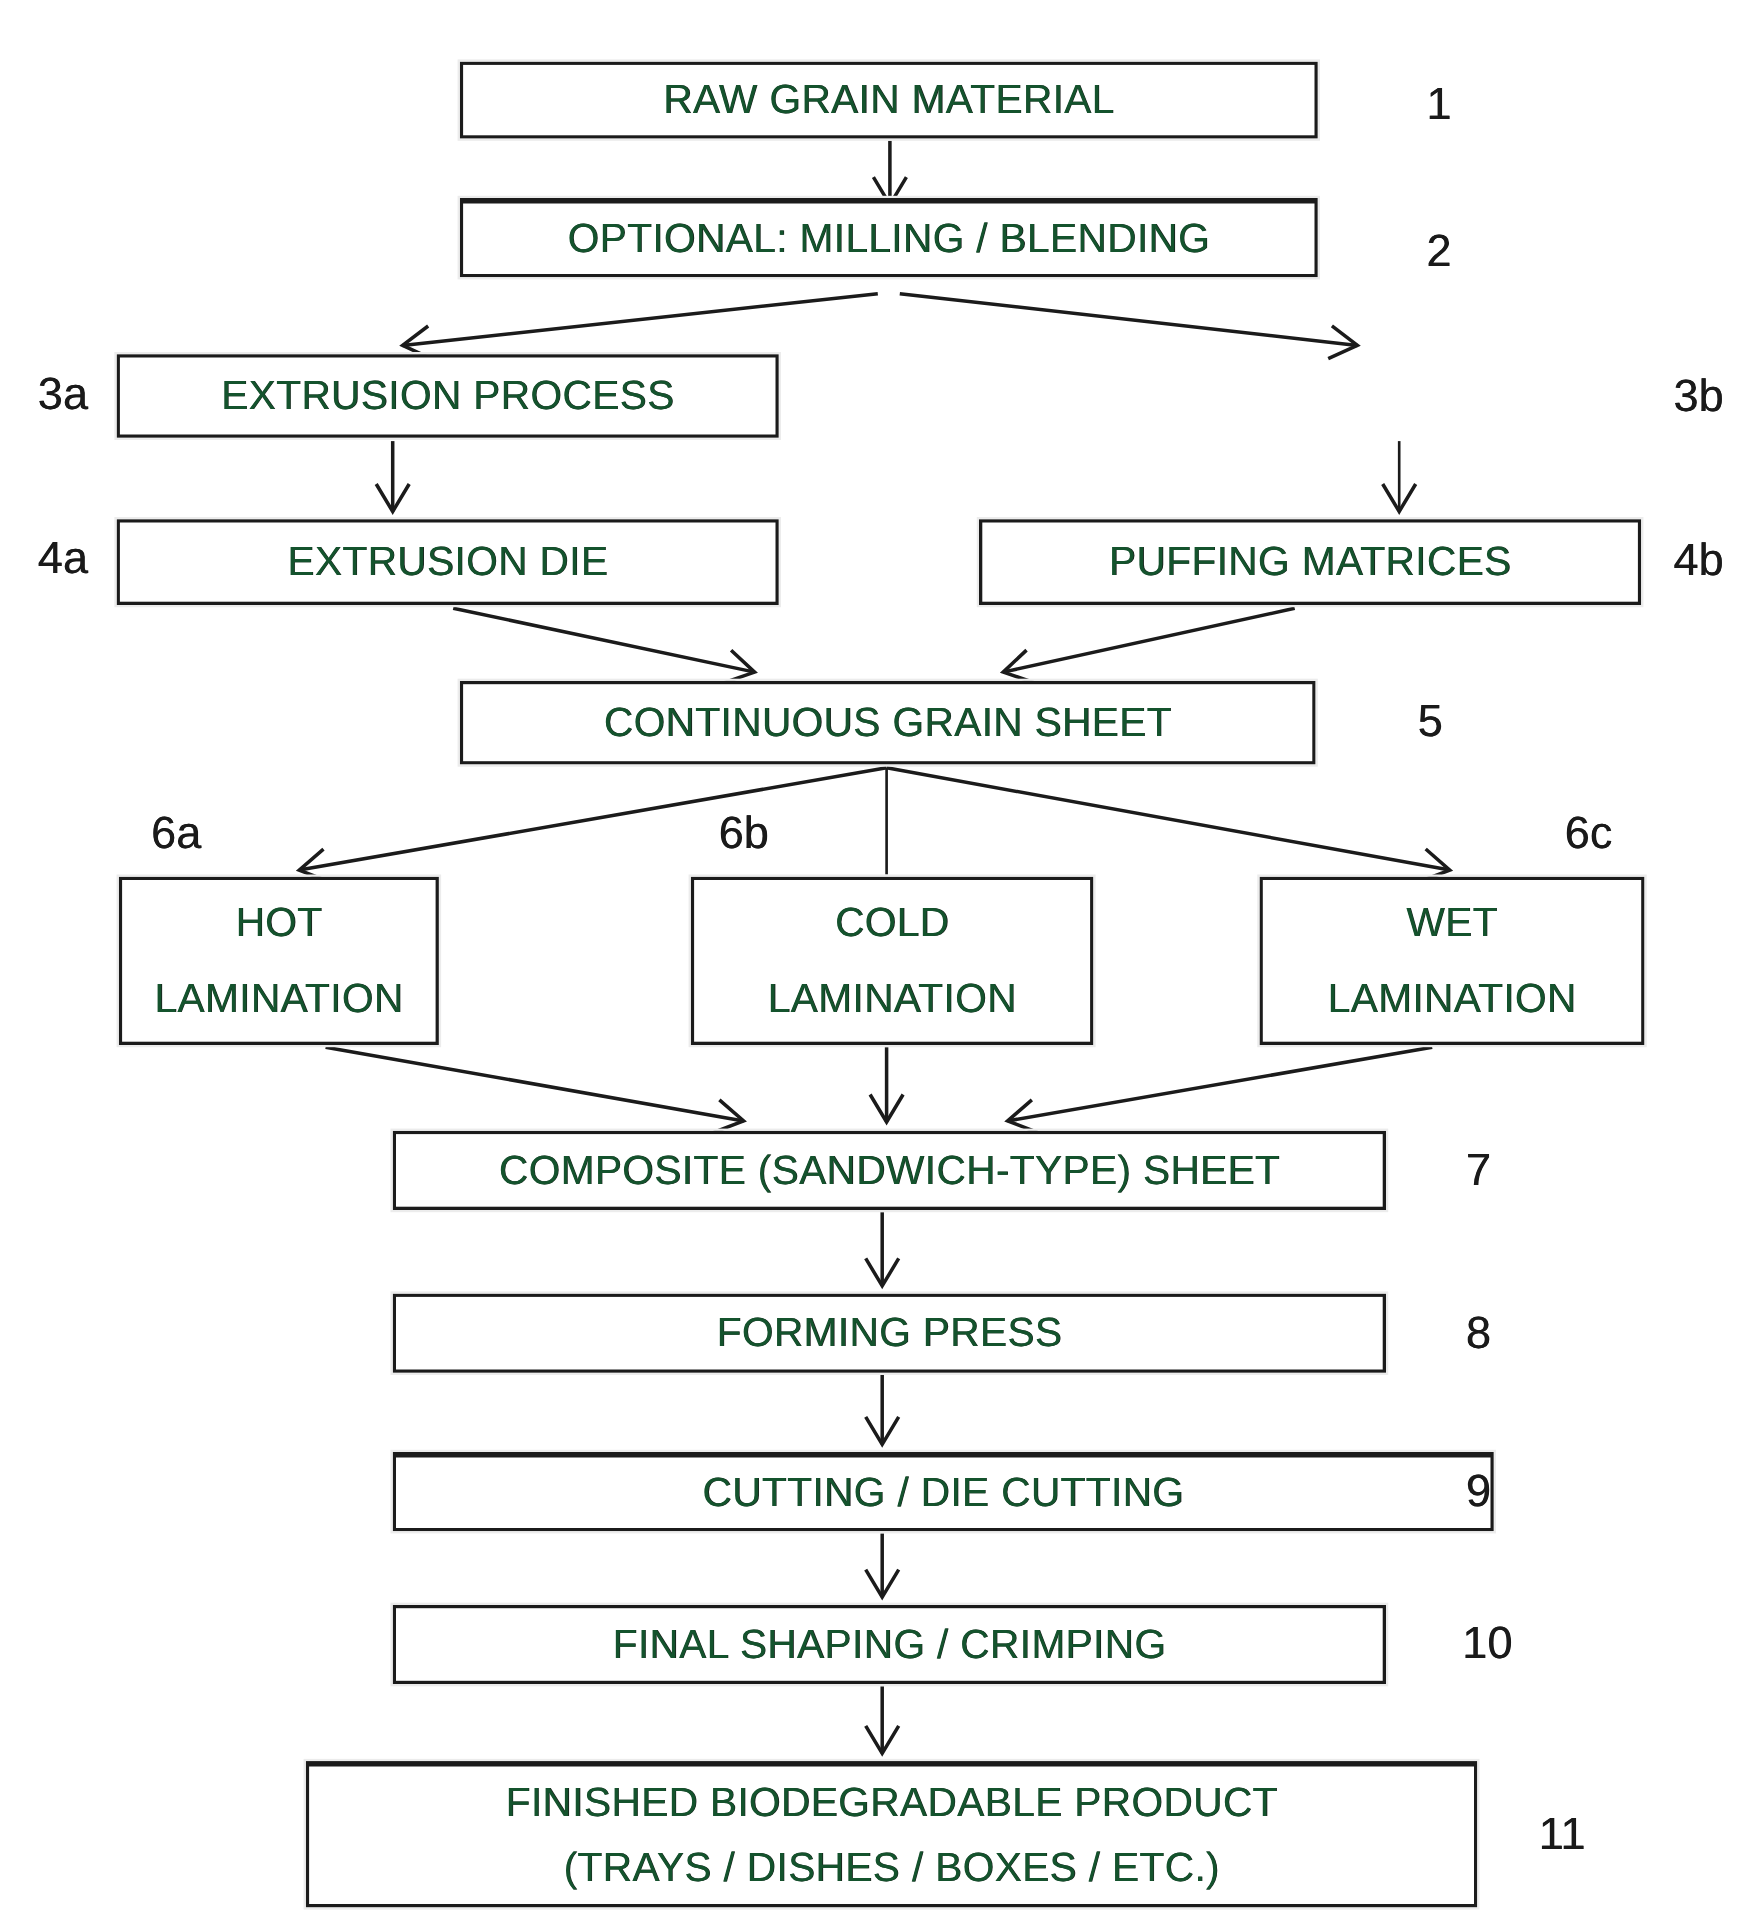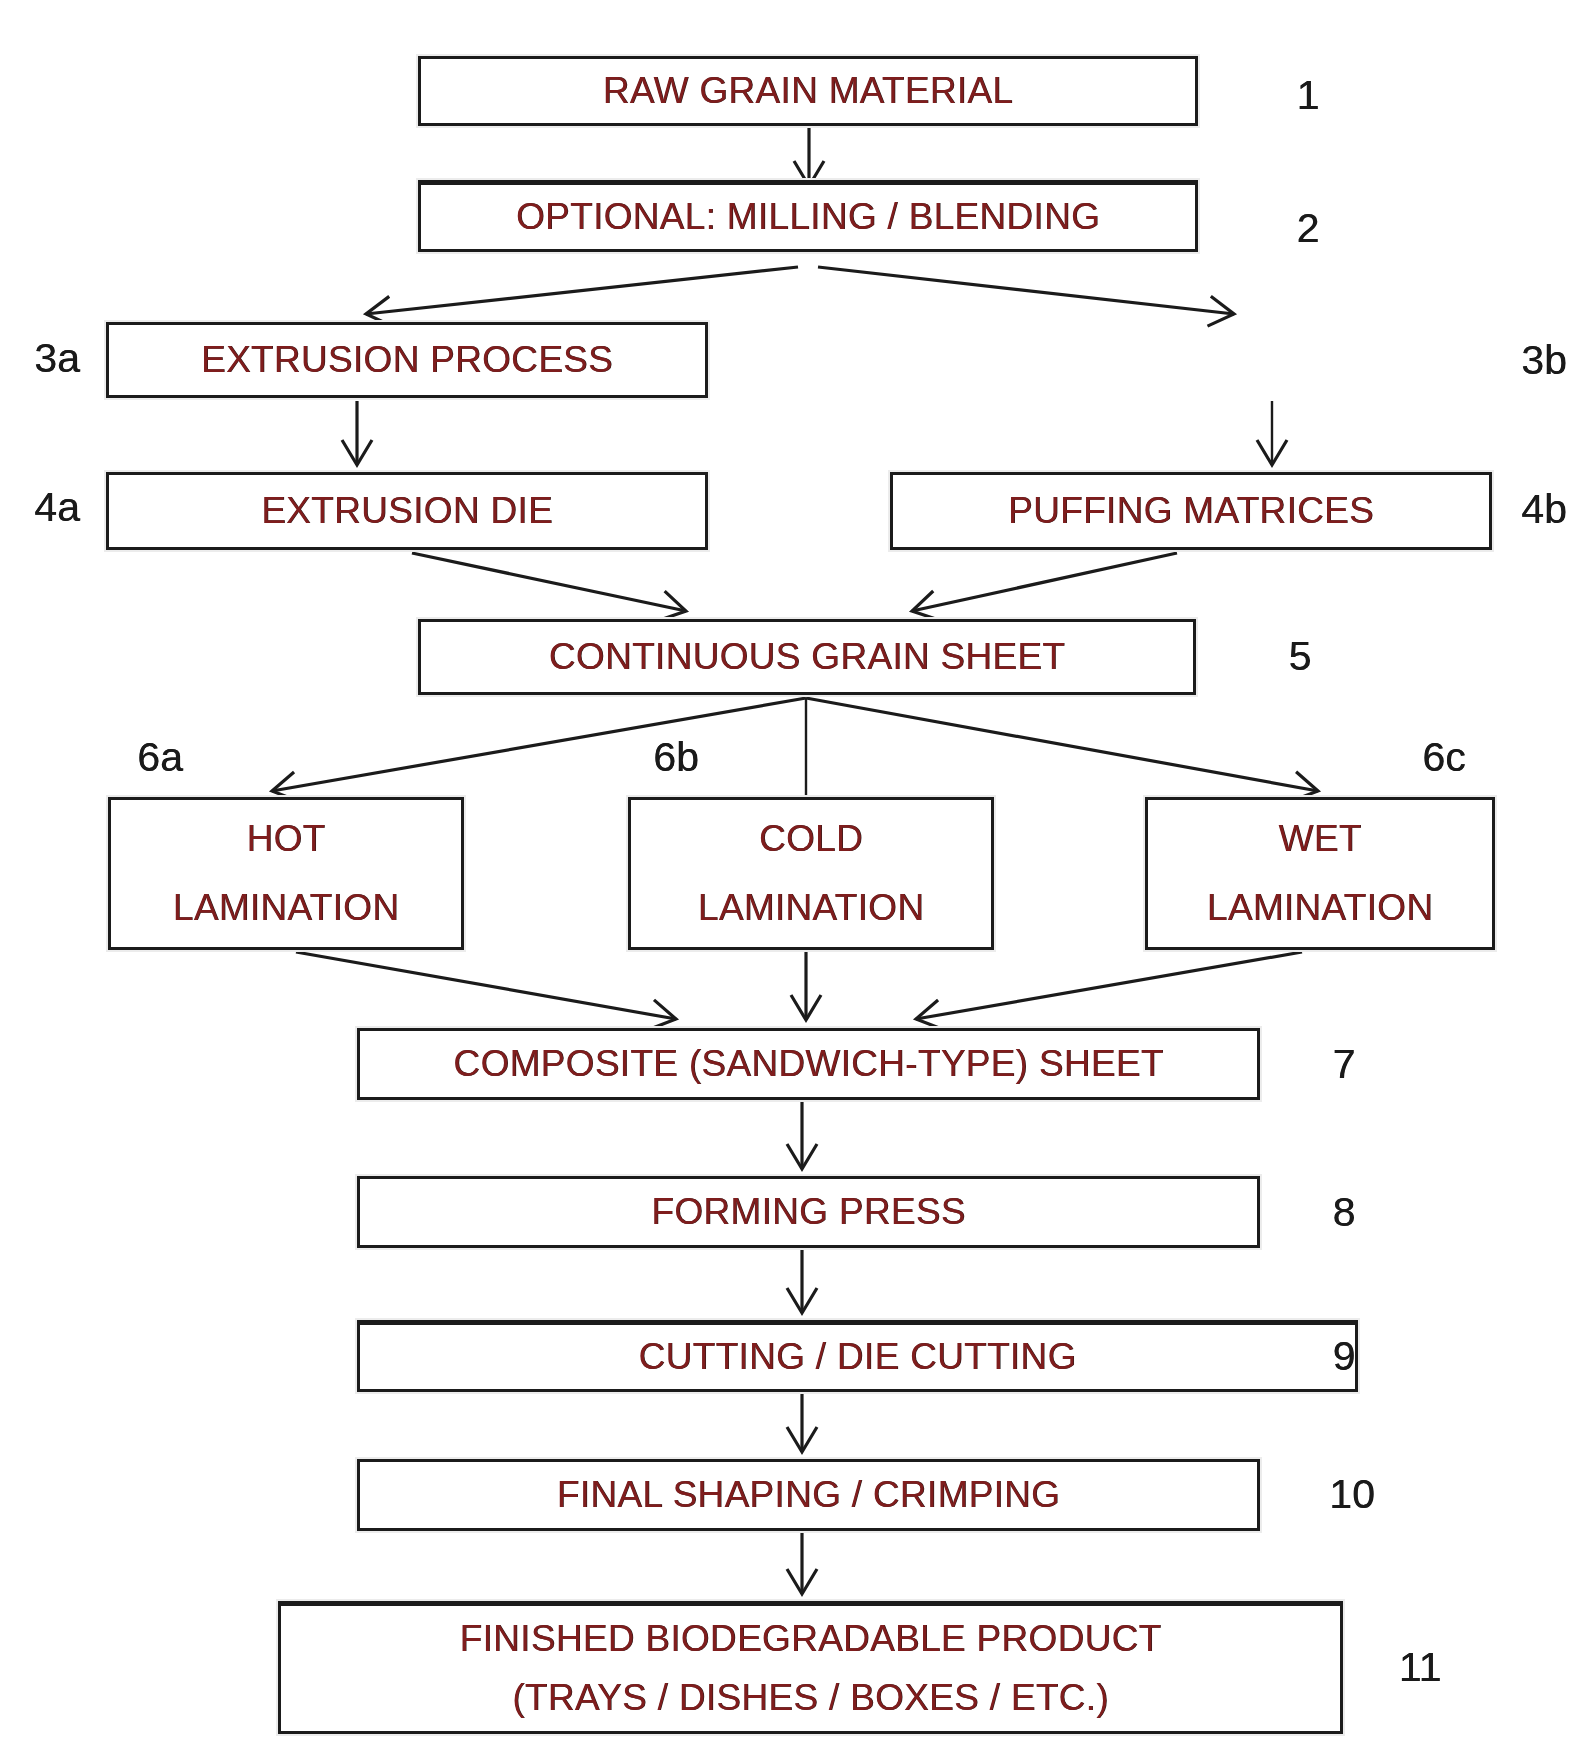--- a/index.html
+++ b/index.html
@@ -26,21 +26,21 @@
     flex-direction: column;
     align-items: center;
     justify-content: center;
     text-align: center;
   }
   .box.thick-top { border-top-width: 5px; }
   .box .line {
     font-size: 37px;
     line-height: 1.05;
     letter-spacing: 0.3px;
-    color: #7f1d1d;
+    color: #14532d;
     text-shadow: 0.5px 0 0 #1a1a1a;
     white-space: nowrap;
   }
   .box.two-line { gap: 30px; }
   .box.wide-two-line { gap: 20px; }
   .ref {
     position: absolute;
     transform: translate(-50%, -50%);
     font-size: 41px;
     color: #1a1a1a;
@@ -108,21 +108,21 @@
   </div>
 
   <div class="box" style="left:890px; top:472px; width:602px; height:78px;">
     <span class="line">PUFFING MATRICES</span>
   </div>
 
   <div class="box" style="left:418px; top:619px; width:778px; height:76px;">
     <span class="line">CONTINUOUS GRAIN SHEET</span>
   </div>
 
-  <div class="box two-line" style="left:108px; top:797px; width:356px; height:153px;text-align:right;">
+  <div class="box two-line" style="left:108px; top:797px; width:291px; height:153px;text-align:right;">
     <span class="line">HOT</span>
     <span class="line">LAMINATION</span>
   </div>
 
   <div class="box two-line" style="left:628px; top:797px; width:366px; height:153px;">
     <span class="line">COLD</span>
     <span class="line">LAMINATION</span>
   </div>
 
   <div class="box two-line" style="left:1145px; top:797px; width:350px; height:153px;">

